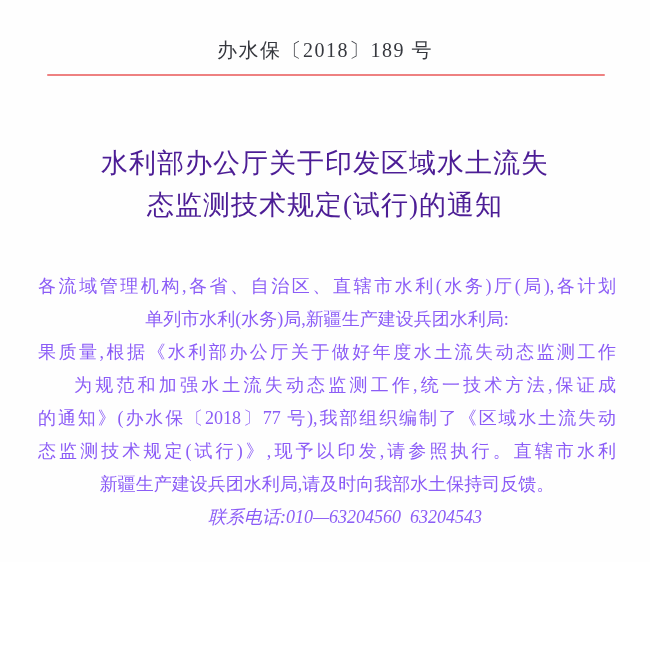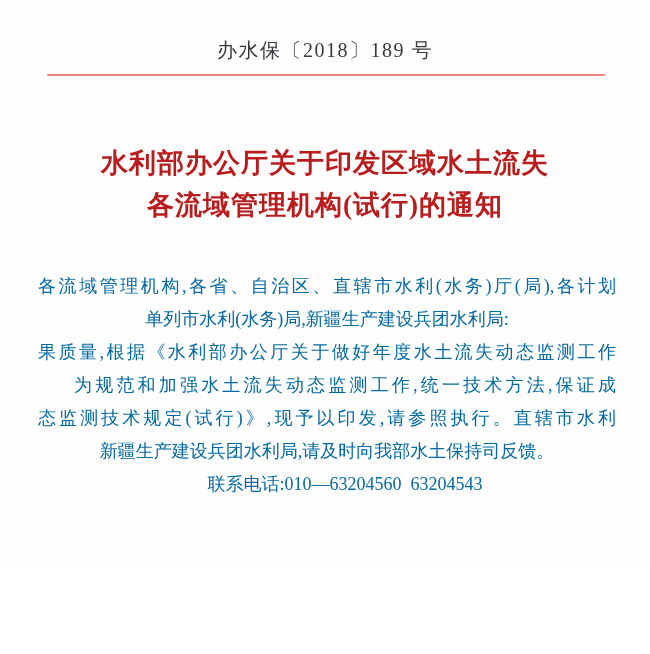--- a/index.html
+++ b/index.html
@@ -20,64 +20,65 @@
   }
   .divider {
     position:absolute; top:74px; left:47px;
     width:558px; height:2px;
     background:#ee8181;
     border-radius:1px;
   }
   .title {
     position:absolute; top:142px; left:0; right:0;
     text-align:center;
-    font-weight:bold;
+    font-weight:normal;
     font-size:27px; line-height:42px;
-    color:#b91c1c;
+    color:#4c1d95;
     letter-spacing:1px;
   }
   .bodyblock {
     position:absolute; top:270px; left:38px;
     width:578px;
     font-size:18px; line-height:33px;
-    color:#0369a1;
+    color:#8b5cf6;
   }
   .line { text-align:center; }
   .jline { text-align:justify; text-align-last:justify; }
   .indent { text-indent:36px; }
-  .contact { padding-left:36px; white-space:pre; }
+  .contact { padding-left:36px; white-space:pre;font-style:italic; }
   .footer {
     position:absolute; top:582px; right:46px;
     font-size:18px; line-height:22px;
     color:#34363b;
     white-space:nowrap;
   }
   .footer .dash { color:#8e9299; display:inline-block; transform:scaleX(1.4); }
   .footer .num { margin:0 12px; }
 </style>
 </head>
 <body>
 
 <div class="page">
 
   <div class="docnum">办水保〔2018〕189 号</div>
 
   <div class="divider"></div>
 
   <div class="title">
     <div>水利部办公厅关于印发区域水土流失</div>
-    <div>各流域管理机构(试行)的通知</div>
+    <div>态监测技术规定(试行)的通知</div>
   </div>
 
   <div class="bodyblock">
     <div class="jline">各流域管理机构,各省、自治区、直辖市水利(水务)厅(局),各计划</div>
     <div class="line">单列市水利(水务)局,新疆生产建设兵团水利局:</div>
 
     <div class="jline">果质量,根据《水利部办公厅关于做好年度水土流失动态监测工作</div>
     <div class="jline indent">为规范和加强水土流失动态监测工作,统一技术方法,保证成</div>
+    <div class="jline">的通知》(办水保〔2018〕77 号),我部组织编制了《区域水土流失动</div>
     <div class="jline">态监测技术规定(试行)》,现予以印发,请参照执行。直辖市水利</div>
     <div class="line">新疆生产建设兵团水利局,请及时向我部水土保持司反馈。</div>
 
     <div class="line contact">联系电话:010—63204560  63204543</div>
   </div>
 
   <div class="footer">
     <span class="dash">—</span><span class="num">1</span><span class="dash">—</span>
   </div>
 

